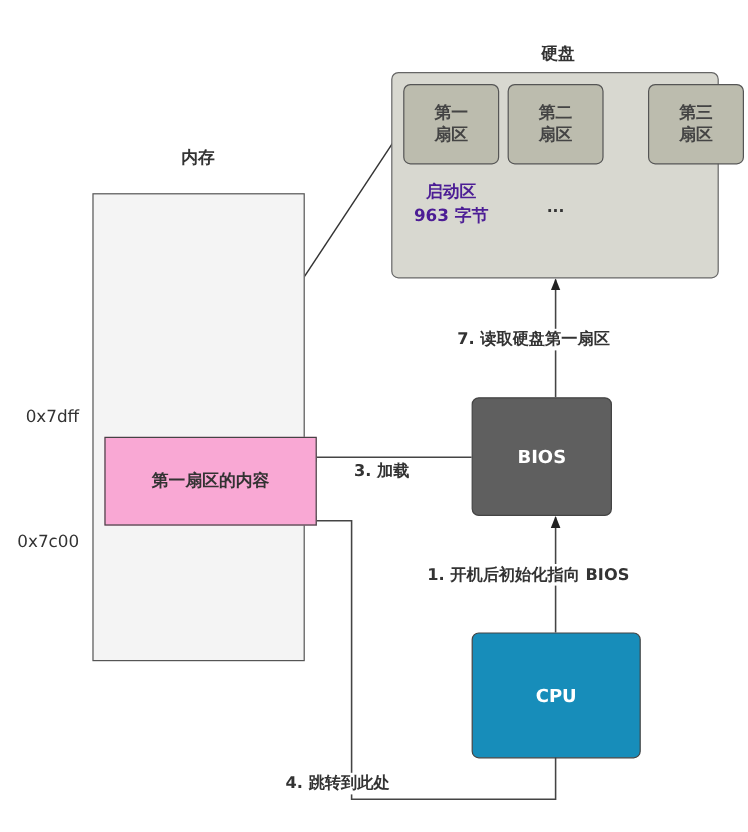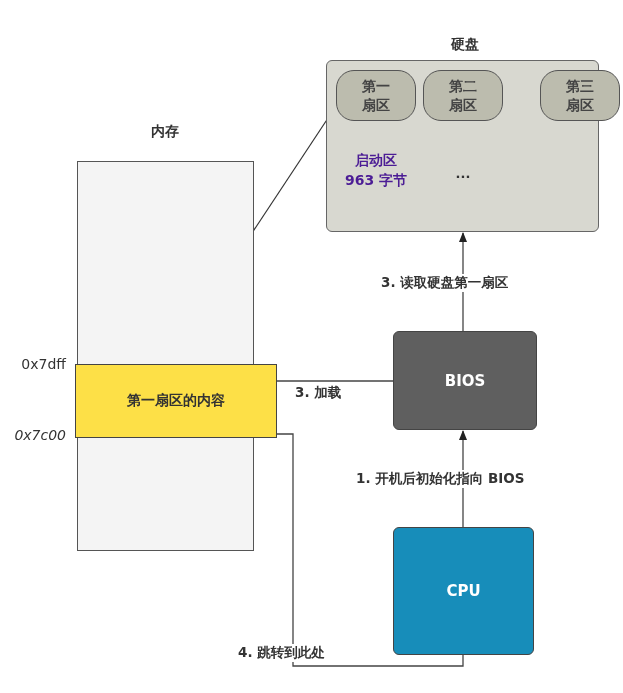--- a/index.html
+++ b/index.html
@@ -2,37 +2,37 @@
 <html><head>
 <meta charset="utf-8">
 <style>
   html, body { margin:0; padding:0; background:#ffffff; }
   body { width:623px; height:693px; position:relative; overflow:hidden;
          font-family:"DejaVu Sans", "Liberation Sans", sans-serif; color:#333333; }
   .abs { position:absolute; }
   .title { font-weight:bold; font-size:14px; color:#333; text-align:center; }
   #disk-box { left:326px; top:60px; width:273px; height:172px; background:#d8d8d0;
               border:1.5px solid #666; border-radius:6px; box-sizing:border-box; }
-  .sector { position:absolute; top:70px; width:80px; height:51px; background:#bcbcae;
-            border:1.5px solid #555; border-radius:18px; box-sizing:border-box;
+  .sector { position:absolute; top:70px; width:80px; height:67px; background:#bcbcae;
+            border:1.5px solid #555; border-radius:6px; box-sizing:border-box;
             display:flex; align-items:center; justify-content:center; text-align:center;
             font-weight:bold; font-size:14px; line-height:19px; color:#444; }
   #boot-label { left:333px; top:150px; width:86px; text-align:center; color:#4c1d95;
                 font-weight:bold; font-size:14px; line-height:20px; }
   #ellipsis { left:448px; top:166px; width:30px; text-align:center; font-weight:bold; font-size:13px; color:#333; }
   #mem-box { left:77px; top:161px; width:177px; height:390px; background:#f4f4f4;
              border:1.5px solid #555; box-sizing:border-box; }
-  #mem-region { left:75px; top:364px; width:202px; height:74px; background:#fde047;
+  #mem-region { left:87px; top:364px; width:177px; height:74px; background:#f9a8d4;
                 border:1.5px solid #444; box-sizing:border-box; display:flex;
                 align-items:center; justify-content:center; font-weight:bold; font-size:14px; color:#333; }
   .addr { font-size:14px; color:#333; text-align:right; width:66px; left:0; }
   .block { border-radius:6px; border:1.5px solid #444; box-sizing:border-box; display:flex;
            align-items:center; justify-content:center; font-weight:bold; font-size:15px; color:#fff; }
-  #bios-box { left:393px; top:331px; width:144px; height:99px; background:#5f5f5f; }
-  #cpu-box { left:393px; top:527px; width:141px; height:128px; background:#178dba; }
+  #bios-box { left:393px; top:331px; width:117px; height:99px; background:#5f5f5f; }
+  #cpu-box { left:393px; top:527px; width:141px; height:105px; background:#178dba; }
   .lbl { font-weight:bold; font-size:13.5px; color:#333; background:#fff; white-space:nowrap; padding:0 2px; }
   svg#wires { position:absolute; left:0; top:0; }
 </style>
 </head>
 <body>
 
 <svg id="wires" width="623" height="693">
   <defs>
     <marker id="ah" markerWidth="10" markerHeight="10" refX="9" refY="5" orient="auto" markerUnits="userSpaceOnUse">
       <path d="M0,1 L10,5 L0,9 Z" fill="#222"></path>
@@ -75,22 +75,22 @@
 </div>
 <div class="abs" id="boot-label">
   <div>启动区</div>
   <div>963 字节</div>
 </div>
 <div class="abs" id="ellipsis">...</div>
 
 <div class="abs title" style="left:130px; top:123px; width:70px;">内存</div>
 <div class="abs" id="mem-box"></div>
 <div class="abs" id="mem-region">第一扇区的内容</div>
-<div class="abs addr" style="top:356px;">0x7dff</div>
-<div class="abs addr" style="top:427px;font-style:italic;">0x7c00</div>
+<div class="abs addr" style="top:340px;">0x7dff</div>
+<div class="abs addr" style="top:444px;">0x7c00</div>
 
 <div class="abs block" id="bios-box">BIOS</div>
 <div class="abs block" id="cpu-box">CPU</div>
 
-<div class="abs lbl" style="left:379px; top:274px;">3. 读取硬盘第一扇区</div>
+<div class="abs lbl" style="left:379px; top:274px;">7. 读取硬盘第一扇区</div>
 <div class="abs lbl" style="left:293px; top:384px;">3. 加载</div>
 <div class="abs lbl" style="left:354px; top:470px;">1. 开机后初始化指向 BIOS</div>
 <div class="abs lbl" style="left:236px; top:644px;">4. 跳转到此处</div>
 
 </body></html>

